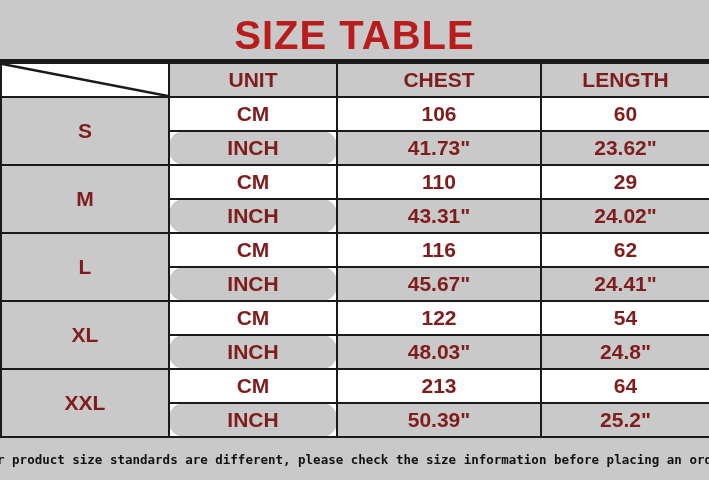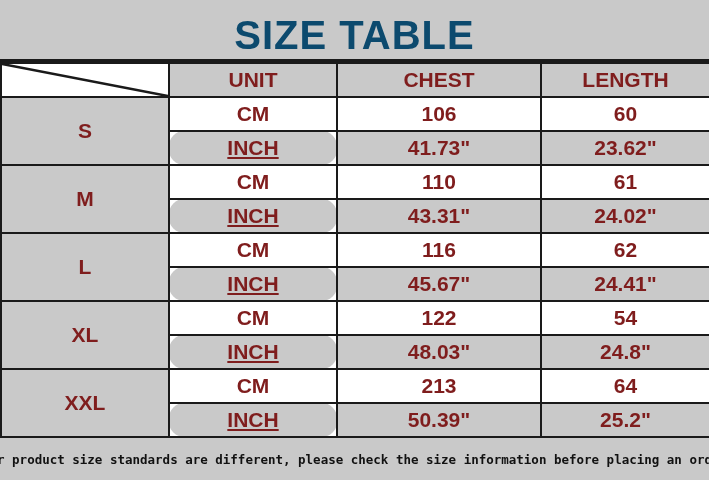--- a/index.html
+++ b/index.html
@@ -27,21 +27,21 @@
     background: #c9c9c9;
     border-bottom: 3px solid #1a1a1a;
     display: flex;
     align-items: center;
     justify-content: center;
   }
   .title-text {
     font-size: 40px;
     font-weight: 700;
     letter-spacing: 1px;
-    color: #0c4a6e;
+    color: #b91c1c;
     line-height: 1;
     margin-top: 11px;
   }
   
   table.size-table {
     width: 709px;
     border-collapse: collapse;
     table-layout: fixed;
   }
   table.size-table td {
@@ -80,21 +80,20 @@
     background: #c9c9c9;
     font-size: 23px;
   }
   
   .unit-cell {
     background: #ffffff;
     border-radius: 15px;
   }
   .unit-cell.shaded {
     background: #c9c9c9;
-    text-decoration: underline;
   }
   .val-cell {
     background: #ffffff;
   }
   .val-cell.shaded {
     background: #c9c9c9;
   }
   
   .footer {
     height: 42px;
@@ -151,21 +150,21 @@
       <tr>
         <td class="unit-cell shaded">INCH</td>
         <td class="val-cell shaded">41.73"</td>
         <td class="val-cell shaded">23.62"</td>
       </tr>
 
       <tr>
         <td class="size-cell" rowspan="2">M</td>
         <td class="unit-cell">CM</td>
         <td class="val-cell">110</td>
-        <td class="val-cell">61</td>
+        <td class="val-cell">29</td>
       </tr>
       <tr>
         <td class="unit-cell shaded">INCH</td>
         <td class="val-cell shaded">43.31"</td>
         <td class="val-cell shaded">24.02"</td>
       </tr>
 
       <tr>
         <td class="size-cell" rowspan="2">L</td>
         <td class="unit-cell">CM</td>

